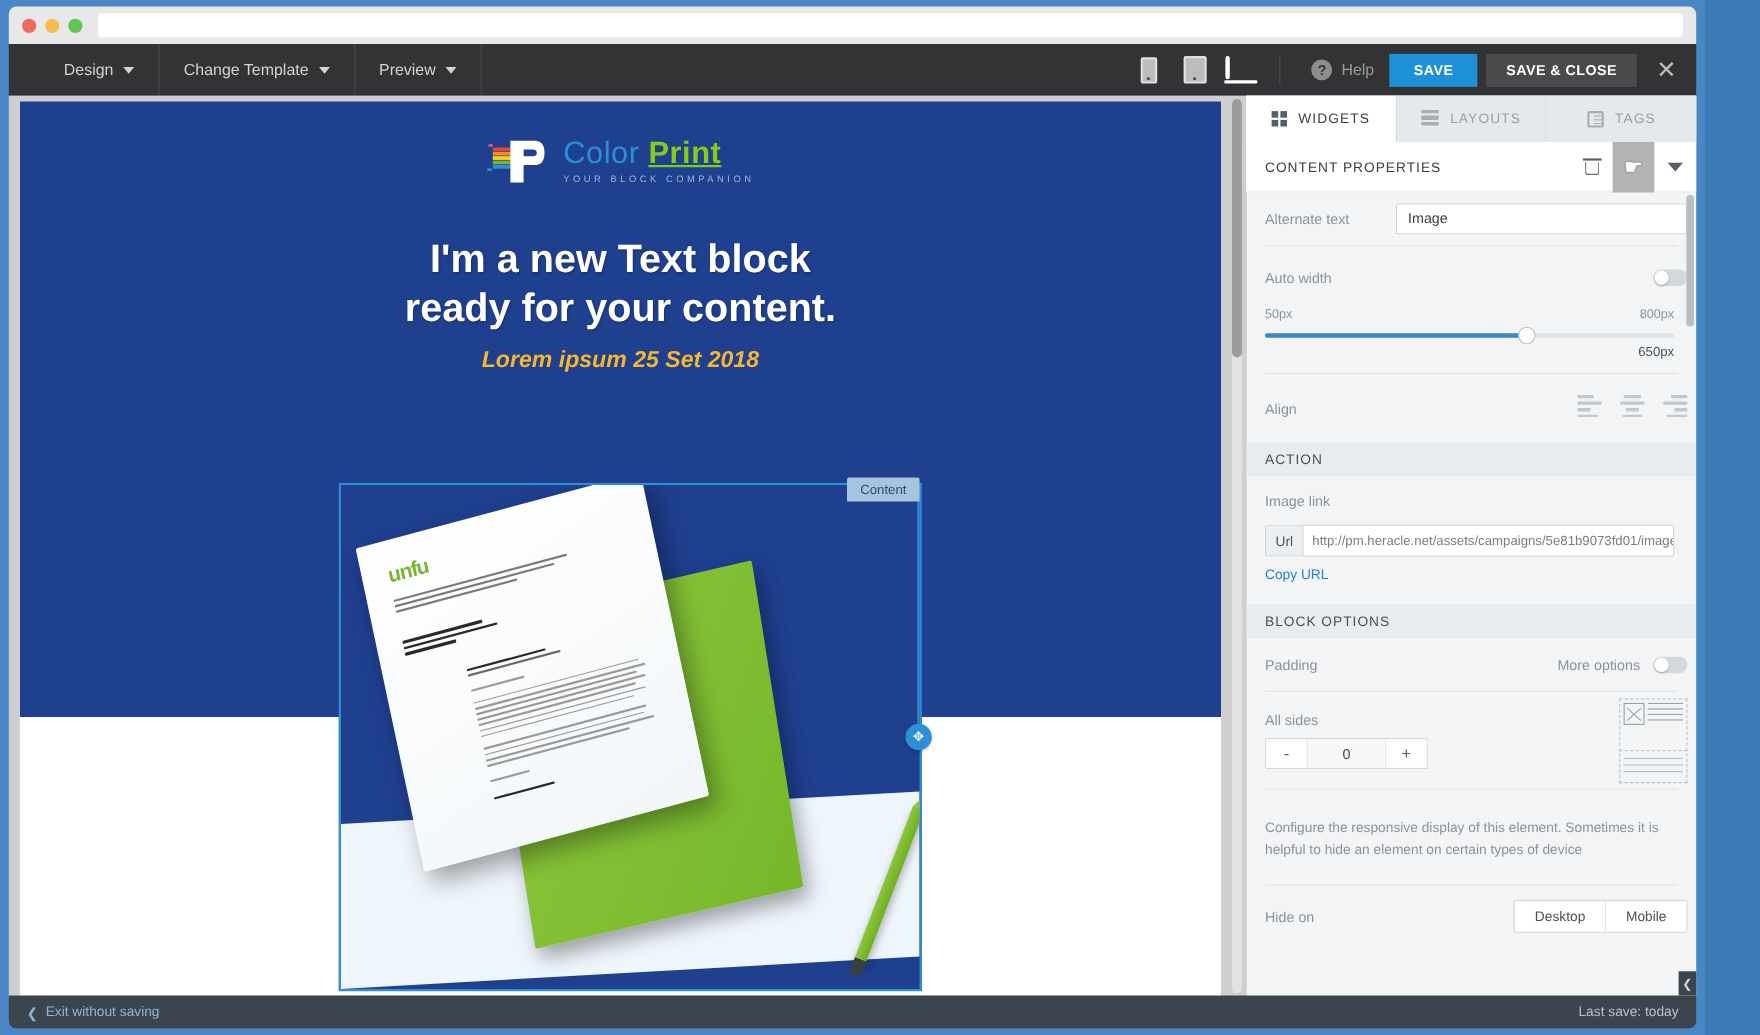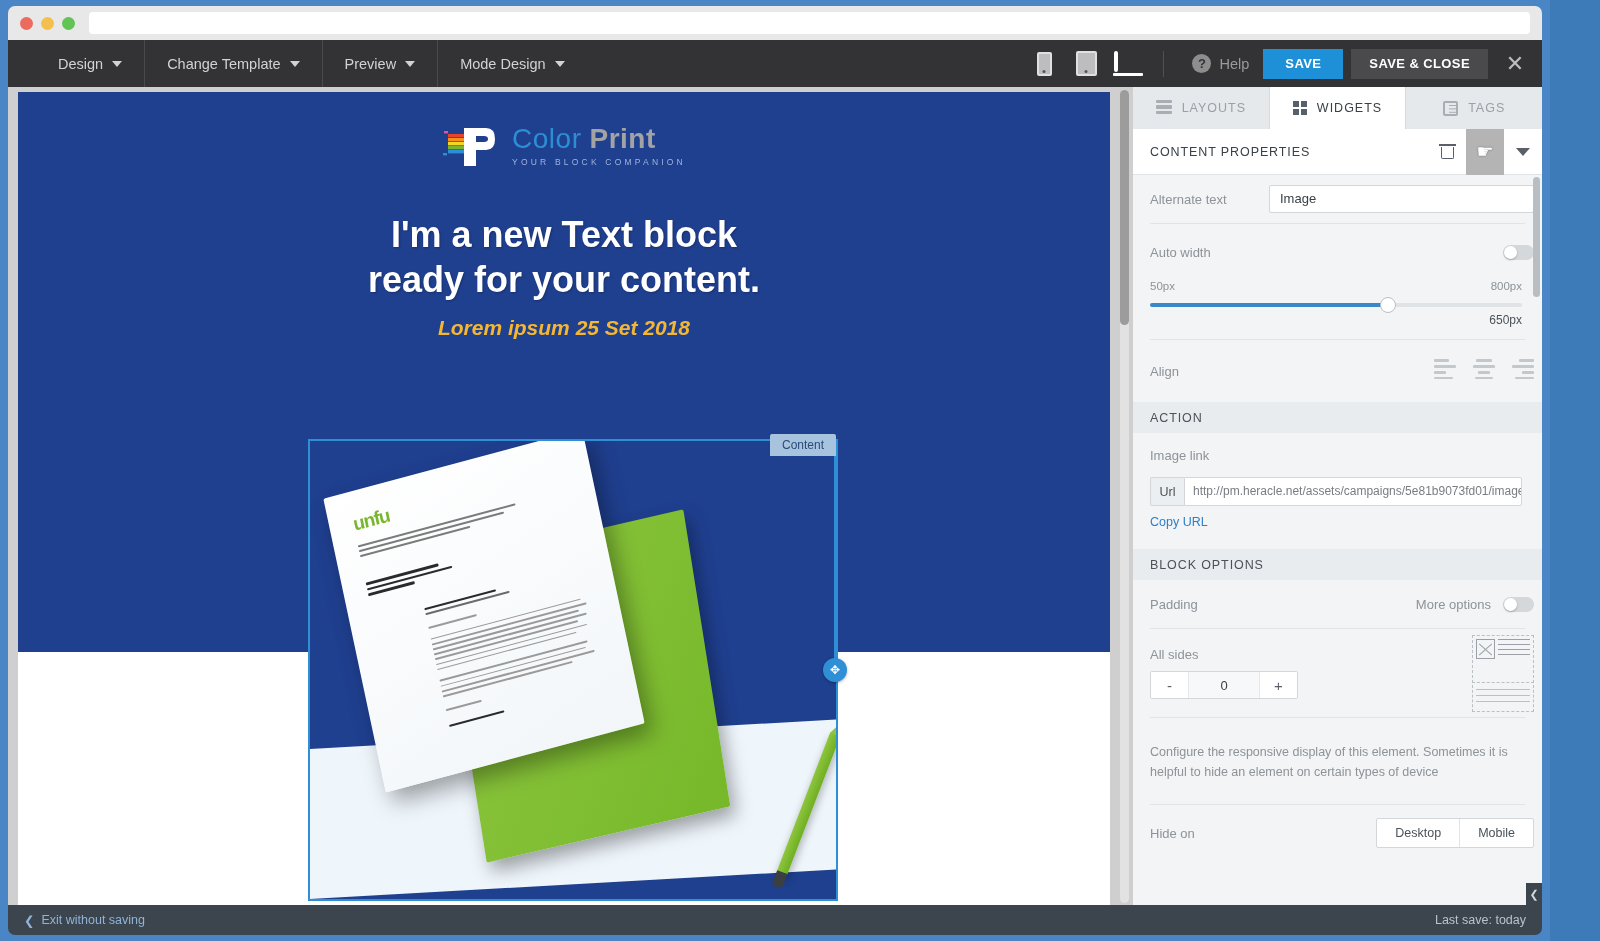--- a/index.html
+++ b/index.html
@@ -78,21 +78,21 @@
     position: absolute; left: 10px; top: 5px; width: 1092px; height: 100%;
     background: #ffffff; overflow: hidden;
   }
   .email-hero { position: relative; background: #1f3f8f; height: 560px; }
   .hero-head { display: flex; align-items: center; justify-content: center; gap: 130px; padding-top: 30px; }
   .logo { display: flex; align-items: center; gap: 10px; }
   .logo-mark { position: relative; width: 60px; height: 48px; }
   .logo-txt { line-height: 1; }
   .logo-word { font-size: 28px; letter-spacing: .5px; }
   .logo-word .c1 { color: #2c8fd6; }
-  .logo-word .c3 { color: #a3a3a3; font-weight: 600; }
+  .logo-word .c3 { color: #84cc16; font-weight: 600; text-decoration: underline; }
   .logo-sub { color: #9fb4dd; font-size: 8.5px; letter-spacing: 3.2px; margin-top: 5px; }
   .acct-btn {
     background: #f0407f; color: #fff; font-size: 13px; font-weight: bold; letter-spacing: .4px;
     padding: 13px 26px; border-radius: 4px; cursor: pointer;
   }
   .hero-h1 {
     text-align: center; color: #fff; font-size: 36px; font-weight: bold;
     line-height: 1.25; margin-top: 42px; text-shadow: 1px 1px 2px rgba(0,0,0,.25);
   }
   .hero-sub {
@@ -277,24 +277,20 @@
       <div class="tb-menu">
         <span>Design</span>
         <span class="caret"></span>
       </div>
       <div class="tb-menu">
         <span>Change Template</span>
         <span class="caret"></span>
       </div>
       <div class="tb-menu">
         <span>Preview</span>
-        <span class="caret"></span>
-      </div>
-      <div class="tb-menu" style="border-right:none">
-        <span>Mode Design</span>
         <span class="caret"></span>
       </div>
     </div>
 
     <div class="tb-right">
       <div class="dev-btn">
         <span class="ic-phone"></span>
       </div>
       <div class="dev-btn">
         <span class="ic-tablet"></span>
@@ -406,36 +402,36 @@
     </div>
 
     <div class="cscroll">
       <div class="thumb"></div>
     </div>
   </div>
 
   <div class="panel">
 
     <div class="ptabs">
+      <div class="ptab active">
+        <span class="ic-grid">
+            <i></i>
+            <i></i>
+            <i></i>
+            <i></i>
+          </span>
+        <span>WIDGETS</span>
+      </div>
       <div class="ptab">
         <span class="ic-rows">
             <i></i>
             <i></i>
             <i></i>
           </span>
         <span>LAYOUTS</span>
-      </div>
-      <div class="ptab active">
-        <span class="ic-grid">
-            <i></i>
-            <i></i>
-            <i></i>
-            <i></i>
-          </span>
-        <span>WIDGETS</span>
       </div>
       <div class="ptab">
         <span class="ic-list"></span>
         <span>TAGS</span>
       </div>
     </div>
 
     <div class="phead">
       <div class="phead-title">CONTENT PROPERTIES</div>
       <div class="phead-btn">

